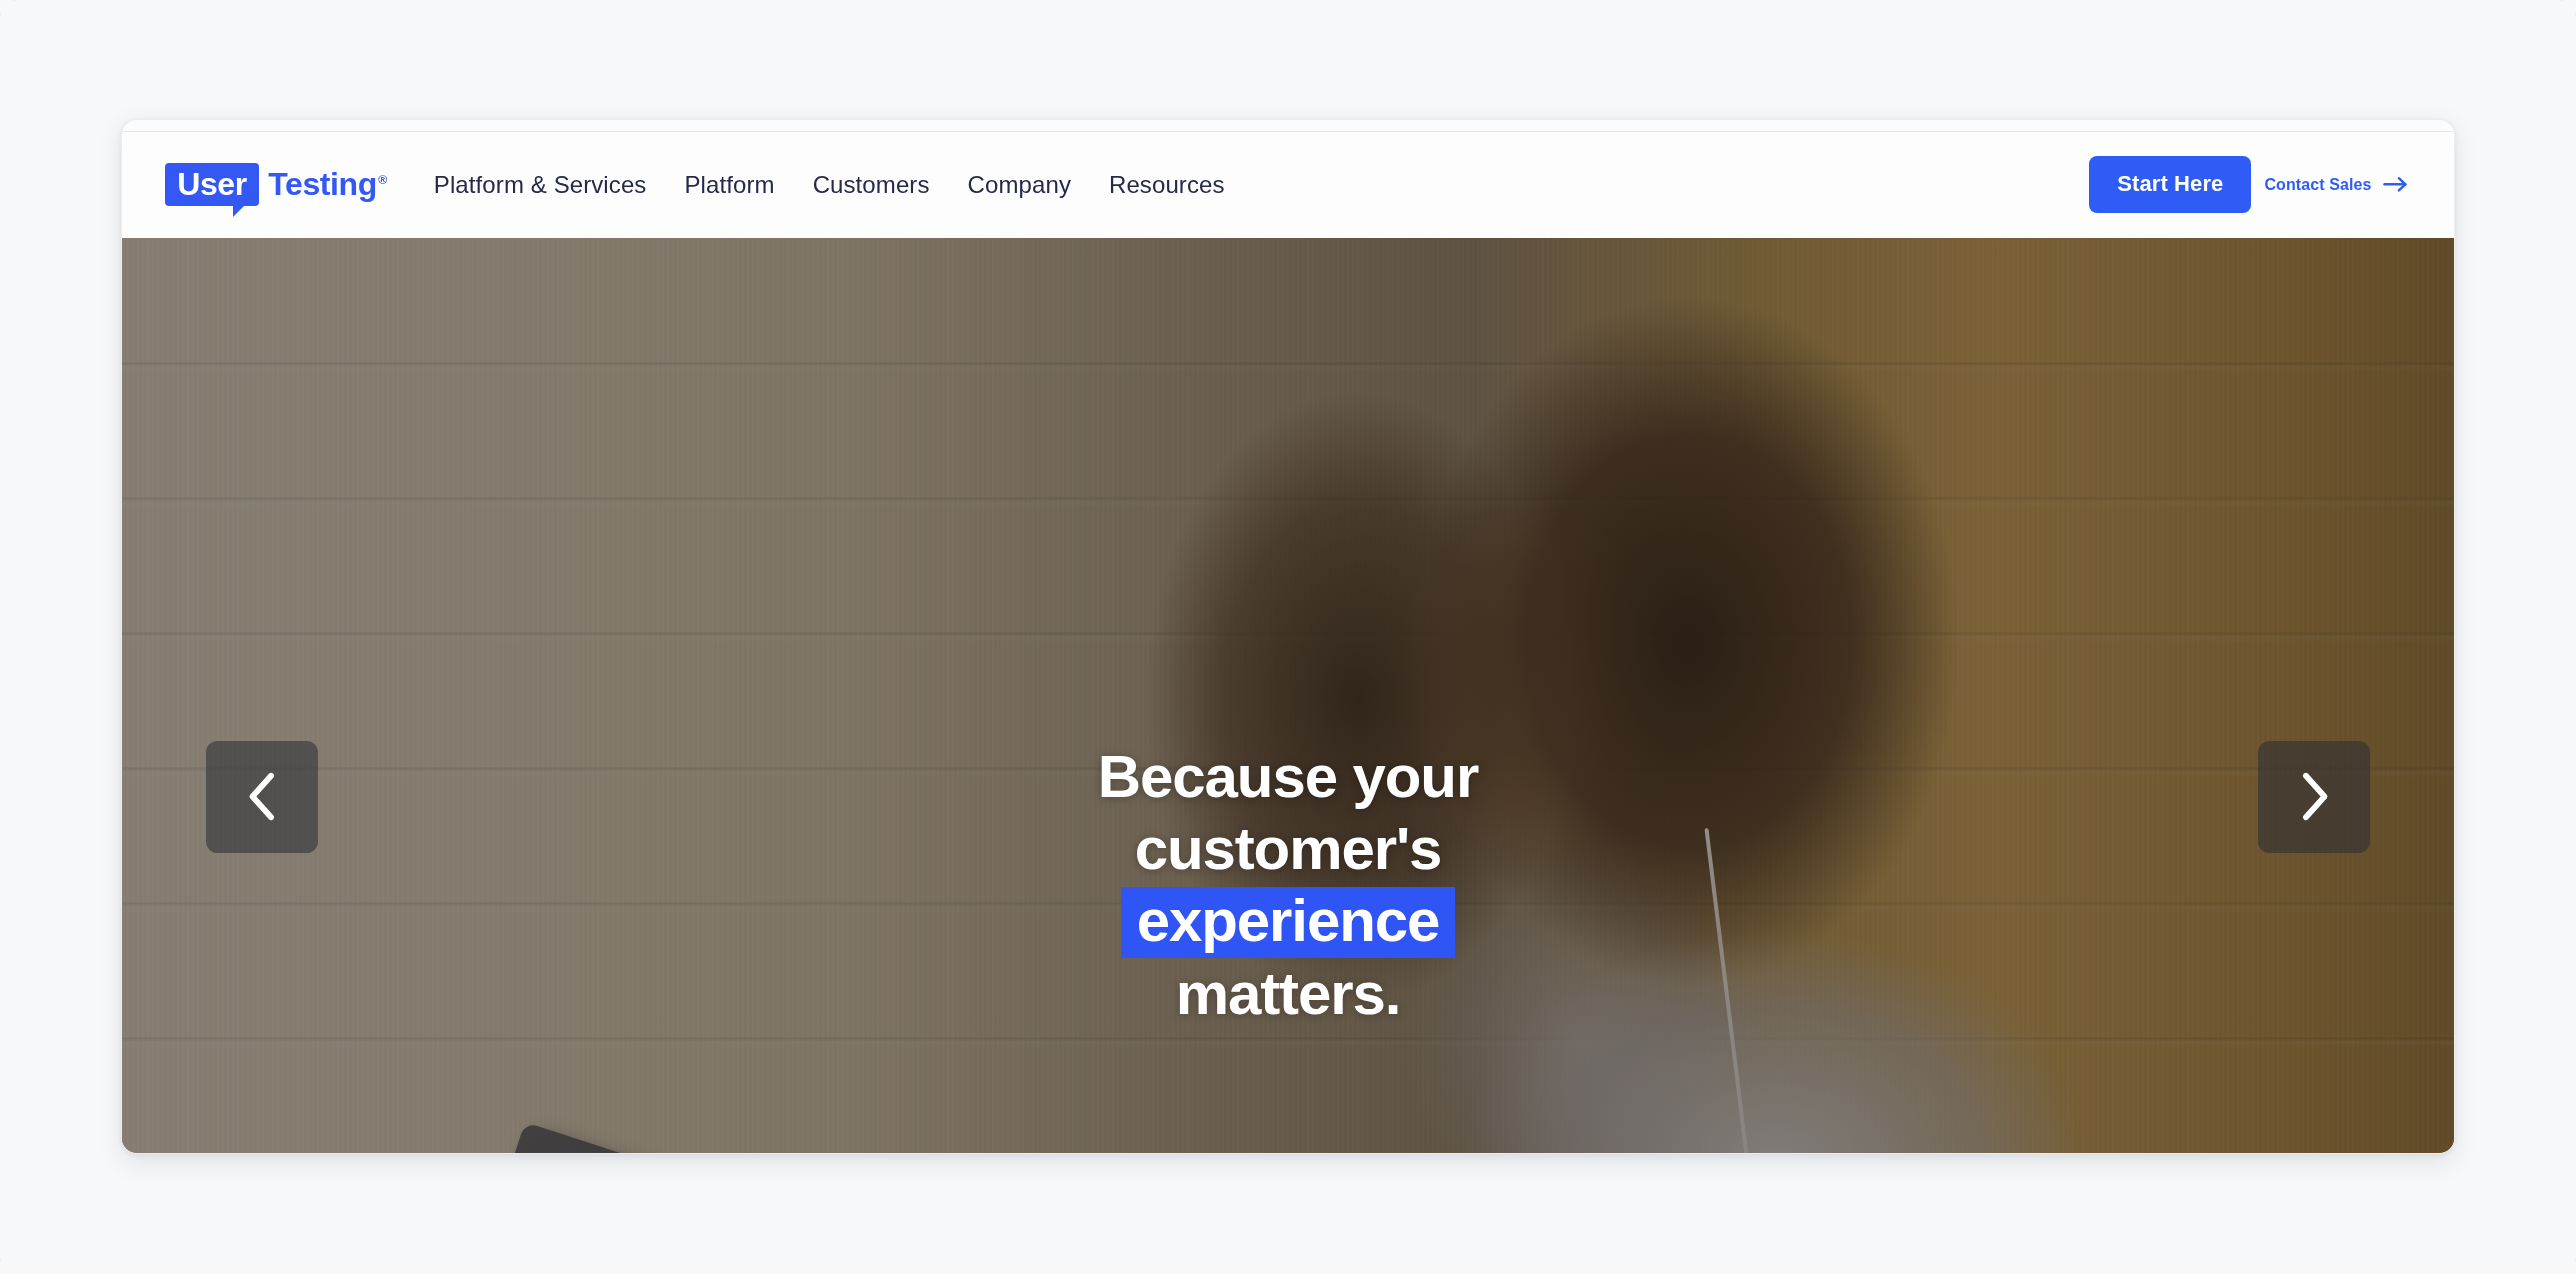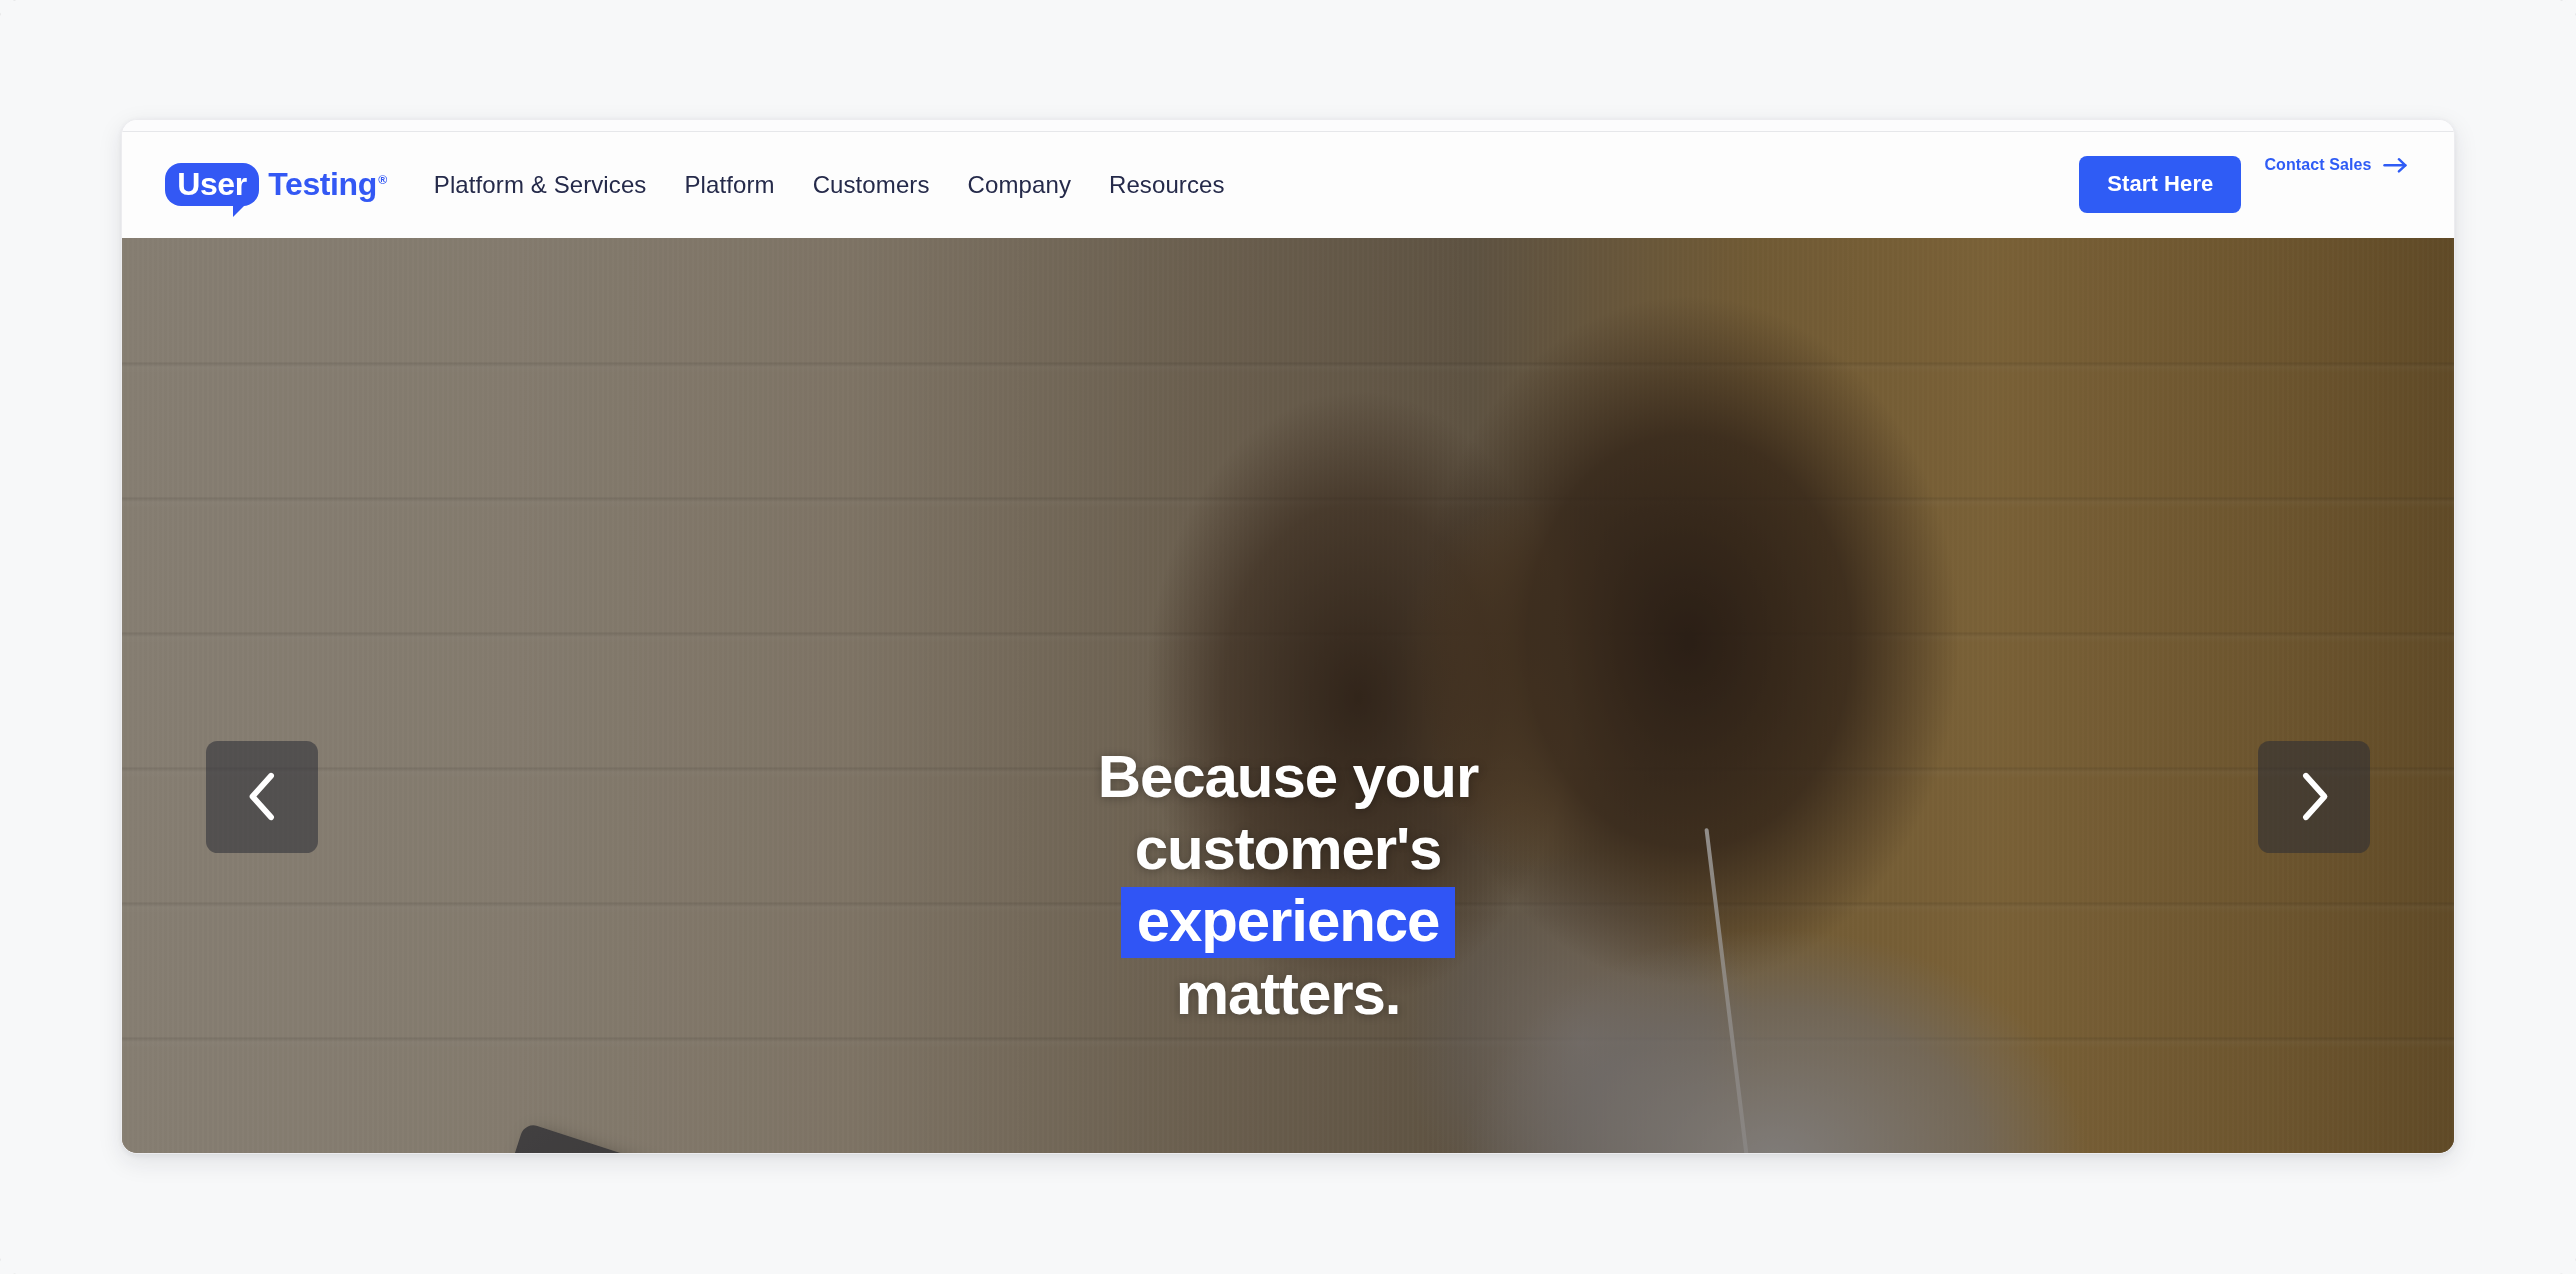--- a/index.html
+++ b/index.html
@@ -69,21 +69,21 @@
   .logo {
     display: flex;
     align-items: center;
     gap: 9.3px;
     margin-right: 47px;
     flex: none;
   }
   .logo-bubble {
     position: relative;
     background: #3358f4;
-    border-radius: 16px;
+    border-radius: 4px;
     padding: 5px 12.2px 5.8px 12.2px;
     display: flex;
     align-items: center;
   }
   .logo-bubble::after {
     content: "";
     position: absolute;
     right: 14.4px;
     bottom: -10.8px;
     width: 0; height: 0;
@@ -127,22 +127,22 @@
     letter-spacing: 0.1px;
     padding: 5.8px 0;
     margin-right: 38px;
     white-space: nowrap;
     cursor: pointer;
   }
 
   
   .header-actions {
     display: flex;
-    align-items: flex-start;
-    gap: 23px;
+    align-items: center;
+    gap: 13px;
     flex: none;
   }
   .btn-start {
     background: #2f5cf5;
     color: #ffffff;
     font-size: 22px;
     font-weight: 700;
     border: none;
     border-radius: 8px;
     padding: 15px 28px 16px 28px;

